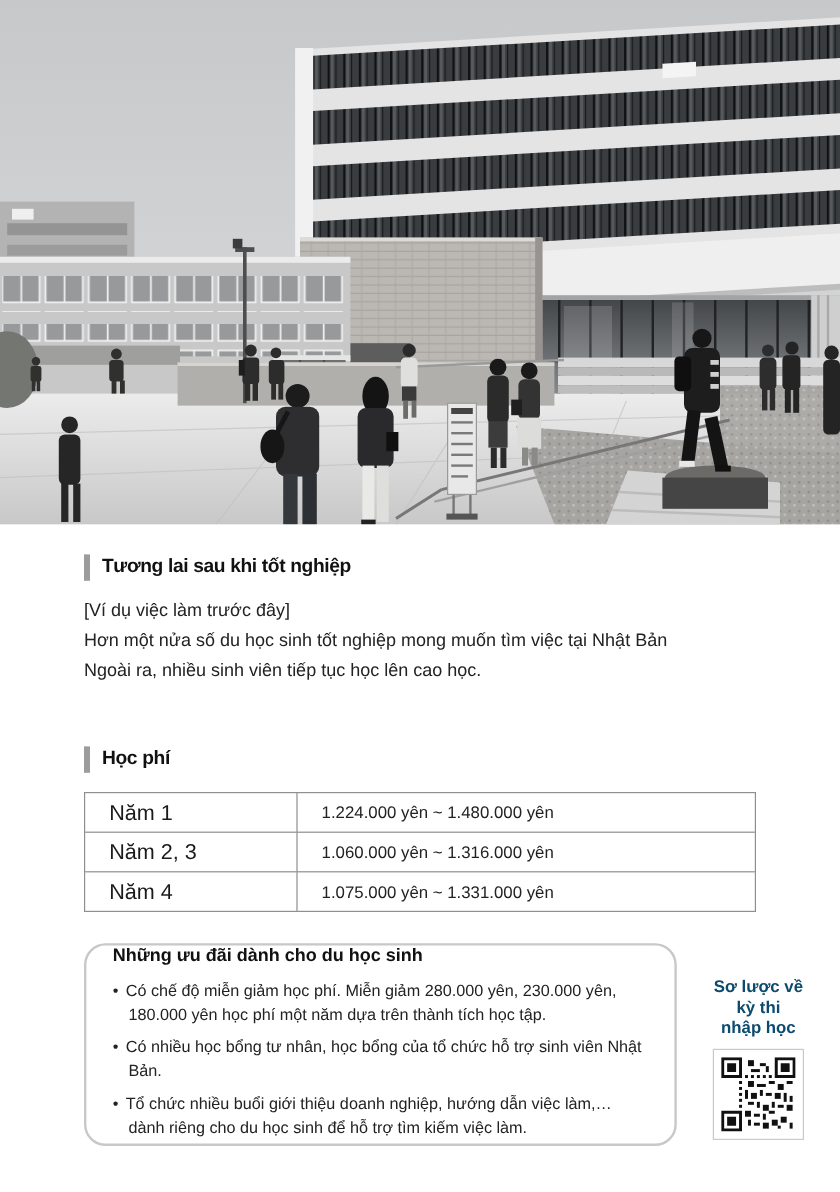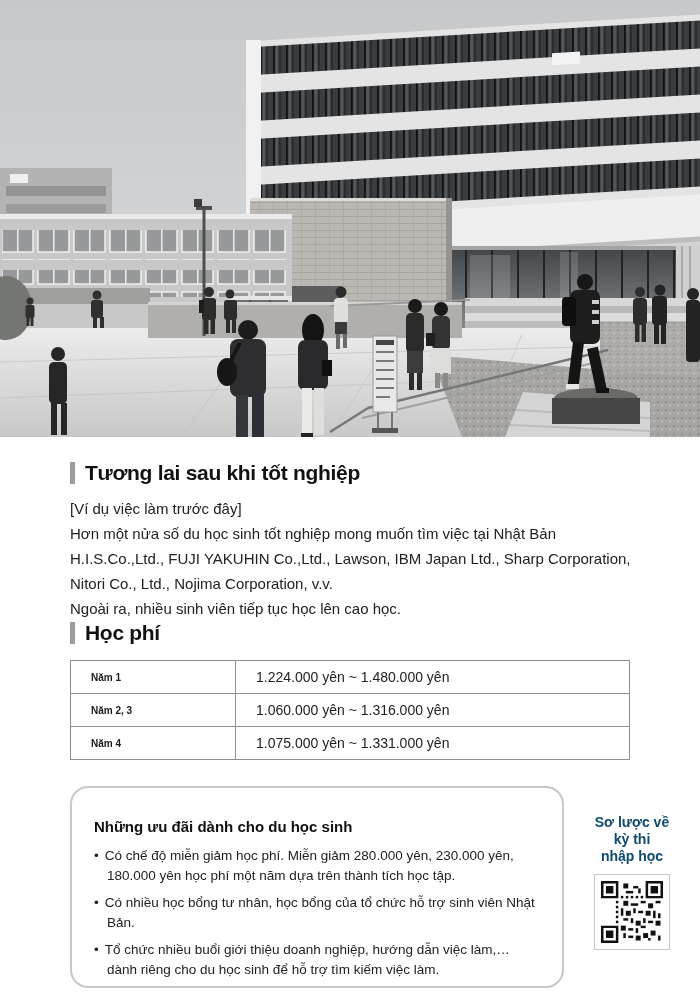--- a/index.html
+++ b/index.html
@@ -7,33 +7,33 @@
         font-family:"Liberation Sans","DejaVu Sans",sans-serif;color:#1a1a1a;}
   
   .photo{position:absolute;top:0;left:0;width:700px;height:437px;overflow:hidden;}
   .photo svg{display:block;}
   
   .sec{position:absolute;left:0;width:700px;}
   .sec-career{top:458px;}
   .sec-tuition{top:618px;}
   .sec-heading{display:flex;align-items:center;margin:0 0 0 70px;height:30px;}
   .sec-heading .bar{width:5px;height:22px;background:#9c9c9c;margin-right:10px;}
-  .sec-heading .txt{font-size:21px;font-weight:bold;letter-spacing:-0.3px;color:#111;}
+  .sec-heading .txt{font-size:16px;font-weight:bold;letter-spacing:-0.3px;color:#111;}
   .body-text{margin:8px 0 0 70px;width:566px;font-size:15px;line-height:25px;color:#222;}
   .body-text p{margin:0;}
   
   .fee-table{margin:12px 0 0 70px;border-collapse:collapse;width:560px;table-layout:fixed;}
-  .fee-table th{width:140px;font-size:10px;font-weight:bold;text-align:left;padding:0 4px 0 20px;}
+  .fee-table th{width:140px;font-size:18px;font-weight:normal;text-align:left;padding:0 16px 0 20px;}
   .fee-table th,.fee-table td{border:1px solid #8f8f8f;height:32px;}
   .fee-table td{font-size:14px;padding:0 16px 0 20px;color:#222;}
   .table-note{margin:8px 0 0 70px;width:560px;text-align:right;font-size:13px;color:#222;}
   
   .bottom-row{position:absolute;top:786px;left:0;width:700px;display:flex;}
-  .benefits-box{box-sizing:border-box;margin-left:70px;width:494px;height:202px;
-      border:2px solid #c8c8c8;border-radius:18px;padding:30px 24px 10px 22px;}
+  .benefits-box{box-sizing:border-box;margin-left:70px;width:494px;height:169px;
+      border:2px solid #c8c8c8;border-radius:18px;padding:0 24px 10px 22px;}
   .benefits-box h3{margin:0;font-size:15px;font-weight:bold;color:#111;}
   .benefits-box ul{list-style:none;margin:11px 0 0 0;padding:0;}
   .benefits-box li{font-size:13.5px;line-height:19.5px;color:#222;
       padding-left:13px;text-indent:-13px;margin-top:8px;}
   .benefits-box li:first-child{margin-top:0;}
   .benefits-box li::before{content:"\2022";margin-right:6px;}
   .qr-side{width:136px;text-align:center;padding-top:28px;}
   .qr-label{font-size:14px;font-weight:bold;line-height:17px;color:#0c4a6e;}
   .qr-box{display:inline-block;margin-top:9px;padding:6px;background:#fff;border:1px solid #c9c9c9;}
   .qr-box svg{display:block;width:62px;height:62px;}
@@ -304,21 +304,20 @@
   </div>
 
   <section class="sec sec-career">
     <h2 class="sec-heading">
       <span class="bar"></span>
       <span class="txt">Tương lai sau khi tốt nghiệp</span>
     </h2>
     <div class="body-text">
       <p>[Ví dụ việc làm trước đây]</p>
       <p>Hơn một nửa số du học sinh tốt nghiệp mong muốn tìm việc tại Nhật Bản</p>
-      <p>H.I.S.Co.,Ltd., FUJI YAKUHIN Co.,Ltd., Lawson, IBM Japan Ltd., Sharp Corporation, Nitori Co., Ltd., Nojima Corporation, v.v.</p>
       <p>Ngoài ra, nhiều sinh viên tiếp tục học lên cao học.</p>
     </div>
   </section>
 
   <section class="sec sec-tuition">
     <h2 class="sec-heading">
       <span class="bar"></span>
       <span class="txt">Học phí</span>
     </h2>
     <table class="fee-table">

